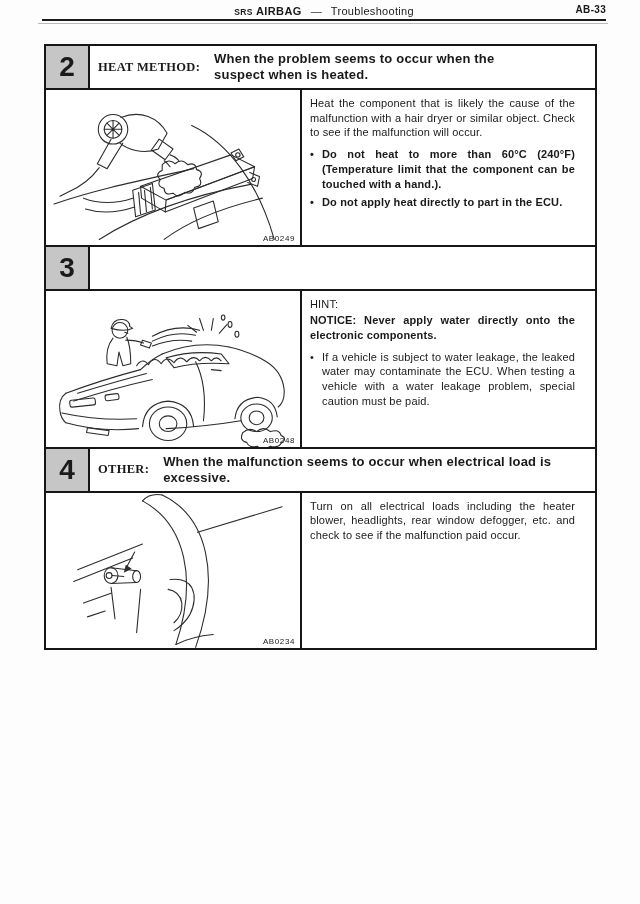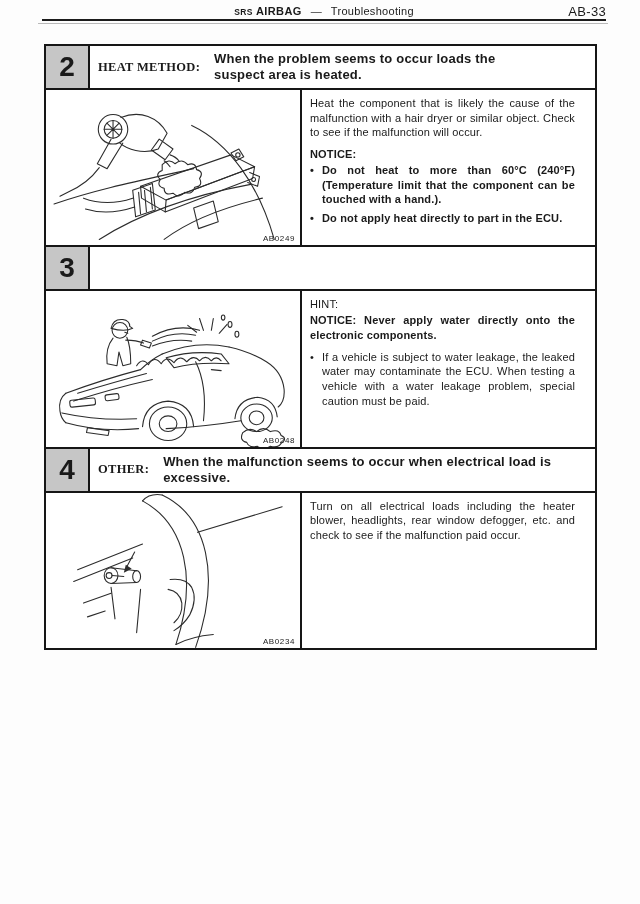--- a/index.html
+++ b/index.html
@@ -18,21 +18,21 @@
   .ph-title {
     position:absolute; left:0; right:0; top:5px;
     text-align:center; font-size:11px; white-space:nowrap;
   }
   .ph-srs   { font-weight:bold; font-size:8.5px; letter-spacing:.4px; }
   .ph-air   { font-weight:bold; letter-spacing:.4px; }
   .ph-dash  { padding:0 6px; color:#333; }
   .ph-sub   { letter-spacing:.3px; }
   .ph-num {
     position:absolute; right:0; top:4px;
-    font-weight:normal; font-size:13px; letter-spacing:.3px;
+    font-weight:bold; font-size:10px; letter-spacing:.3px;
   }
   .ph-rule-black {
     position:absolute; left:0; right:0; top:19px; height:0;
     border-top:2px solid #1c1c1c;
   }
   .ph-rule-gray {
     position:absolute; left:-4px; right:-2px; top:23px; height:0;
     border-top:1.5px solid #b9b9b9;
   }
 
@@ -110,21 +110,21 @@
   <div class="ph-rule-black"></div>
   <div class="ph-rule-gray"></div>
 </div>
 
 <div class="method-table">
 
   <div class="section">
     <div class="sec-header">
       <div class="num-box">2</div>
       <div class="sec-label">HEAT METHOD:</div>
-      <div class="sec-heading w-s2">When the problem seems to occur loads the suspect area is heated.</div>
+      <div class="sec-heading w-s2">When the problem seems to occur when the suspect when is heated.</div>
     </div>
     <div class="sec-body">
       <div class="fig-cell">
         <svg viewBox="0 0 254 158" aria-hidden="true">
 
           <path d="M146,36 C184,54 214,96 230,152"></path>
           <path d="M6,116 C52,100 104,90 148,80"></path>
           <path d="M52,152 C96,124 152,106 206,96"></path>
           <path d="M118,152 C142,134 176,120 218,110"></path>
 
@@ -148,21 +148,20 @@
           <path d="M76,54 L60,80 L50,75 L64,50"></path>
           <path d="M52,79 C44,90 34,98 20,104 L12,108"></path>
 
           <path d="M116,76 q7,-7 13,-1 q7,-6 13,1 q8,-3 9,5 q8,2 3,9 q4,8 -5,9 q-2,8 -10,5 q-6,7 -12,1 q-9,3 -9,-5 q-8,-2 -4,-9 q-6,-6 2,-9 Z"></path>
           <path d="M124,66 q6,2 9,6 M118,72 q4,3 6,6"></path>
         </svg>
         <div class="fig-caption">AB0249</div>
       </div>
       <div class="text-cell">
         <p class="jp">Heat the component that is likely the cause of the malfunction with a hair dryer or similar object. Check to see if the malfunction will occur.</p>
-        <p class="jp bold blk-label">NOTICE:</p>
         <div class="bullet bold">
           <span class="mark">•</span>
           <span class="bt">Do not heat to more than 60°C (240°F) (Temperature limit that the component can be touched with a hand.).</span>
         </div>
         <div class="bullet bold">
           <span class="mark">•</span>
           <span class="bt">Do not apply heat directly to part in the ECU.</span>
         </div>
       </div>
     </div>

